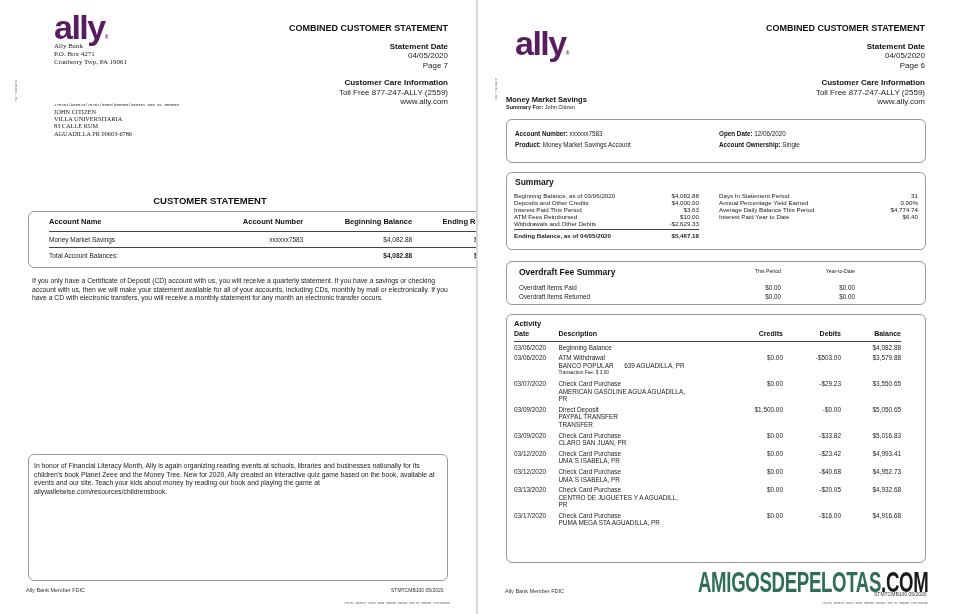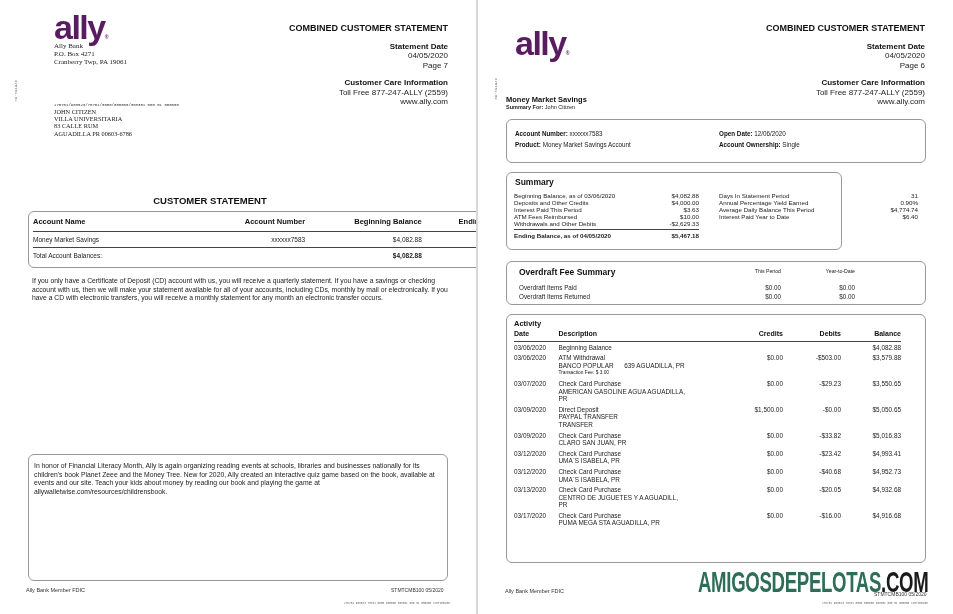--- a/index.html
+++ b/index.html
@@ -72,21 +72,21 @@
     <div class="b">Statement Date</div>
     <div>04/05/2020</div>
     <div>Page 7</div>
     <div class="b" style="margin-top:8px;">Customer Care Information</div>
     <div>Toll Free 877-247-ALLY (2559)</div>
     <div>www.ally.com</div>
   </div>
 
   <div class="abs" style="left:0; width:420px; top:195px; text-align:center; font-weight:bold; font-size:9.5px; color:#111;">CUSTOMER STATEMENT</div>
 
-  <div class="box" style="left:28px; top:211px; width:496px; height:57px; padding:0 4px;">
+  <div class="box" style="left:28px; top:211px; width:496px; height:57px; padding:0 20px;">
     <table class="acct-table">
       <thead>
         <tr>
           <th style="width:34%;">Account Name</th>
           <th style="width:22%;">Account Number</th>
           <th style="width:24%;">Beginning Balance</th>
           <th style="width:20%;">Ending Returned</th>
         </tr>
       </thead>
       <tbody>
@@ -143,21 +143,21 @@
     <div class="kv abs" style="left:8px; top:10px;">
       <div><b>Account Number:</b> <span>xxxxxx7583</span></div>
       <div style="margin-top:4px;"><b>Product:</b> <span>Money Market Savings Account</span></div>
     </div>
     <div class="kv abs" style="left:212px; top:10px;">
       <div><b>Open Date:</b> <span>12/06/2020</span></div>
       <div style="margin-top:4px;"><b>Account Ownership:</b> <span>Single</span></div>
     </div>
   </div>
 
-  <div class="box" style="left:28px; top:172px; width:336px; height:78px;">
+  <div class="box" style="left:28px; top:172px; width:420px; height:78px;">
     <div class="sec-title abs" style="left:8px; top:4px;">Summary</div>
     <table class="sum-table abs" style="left:7px; top:19px; width:185px;">
       <tbody>
           <tr>
             <td>Beginning Balance, as of 03/06/2020</td>
             <td class="r">$4,082.88</td>
           </tr>
       <tr>
             <td>Deposits and Other Credits</td>
             <td class="r">$4,000.00</td>

